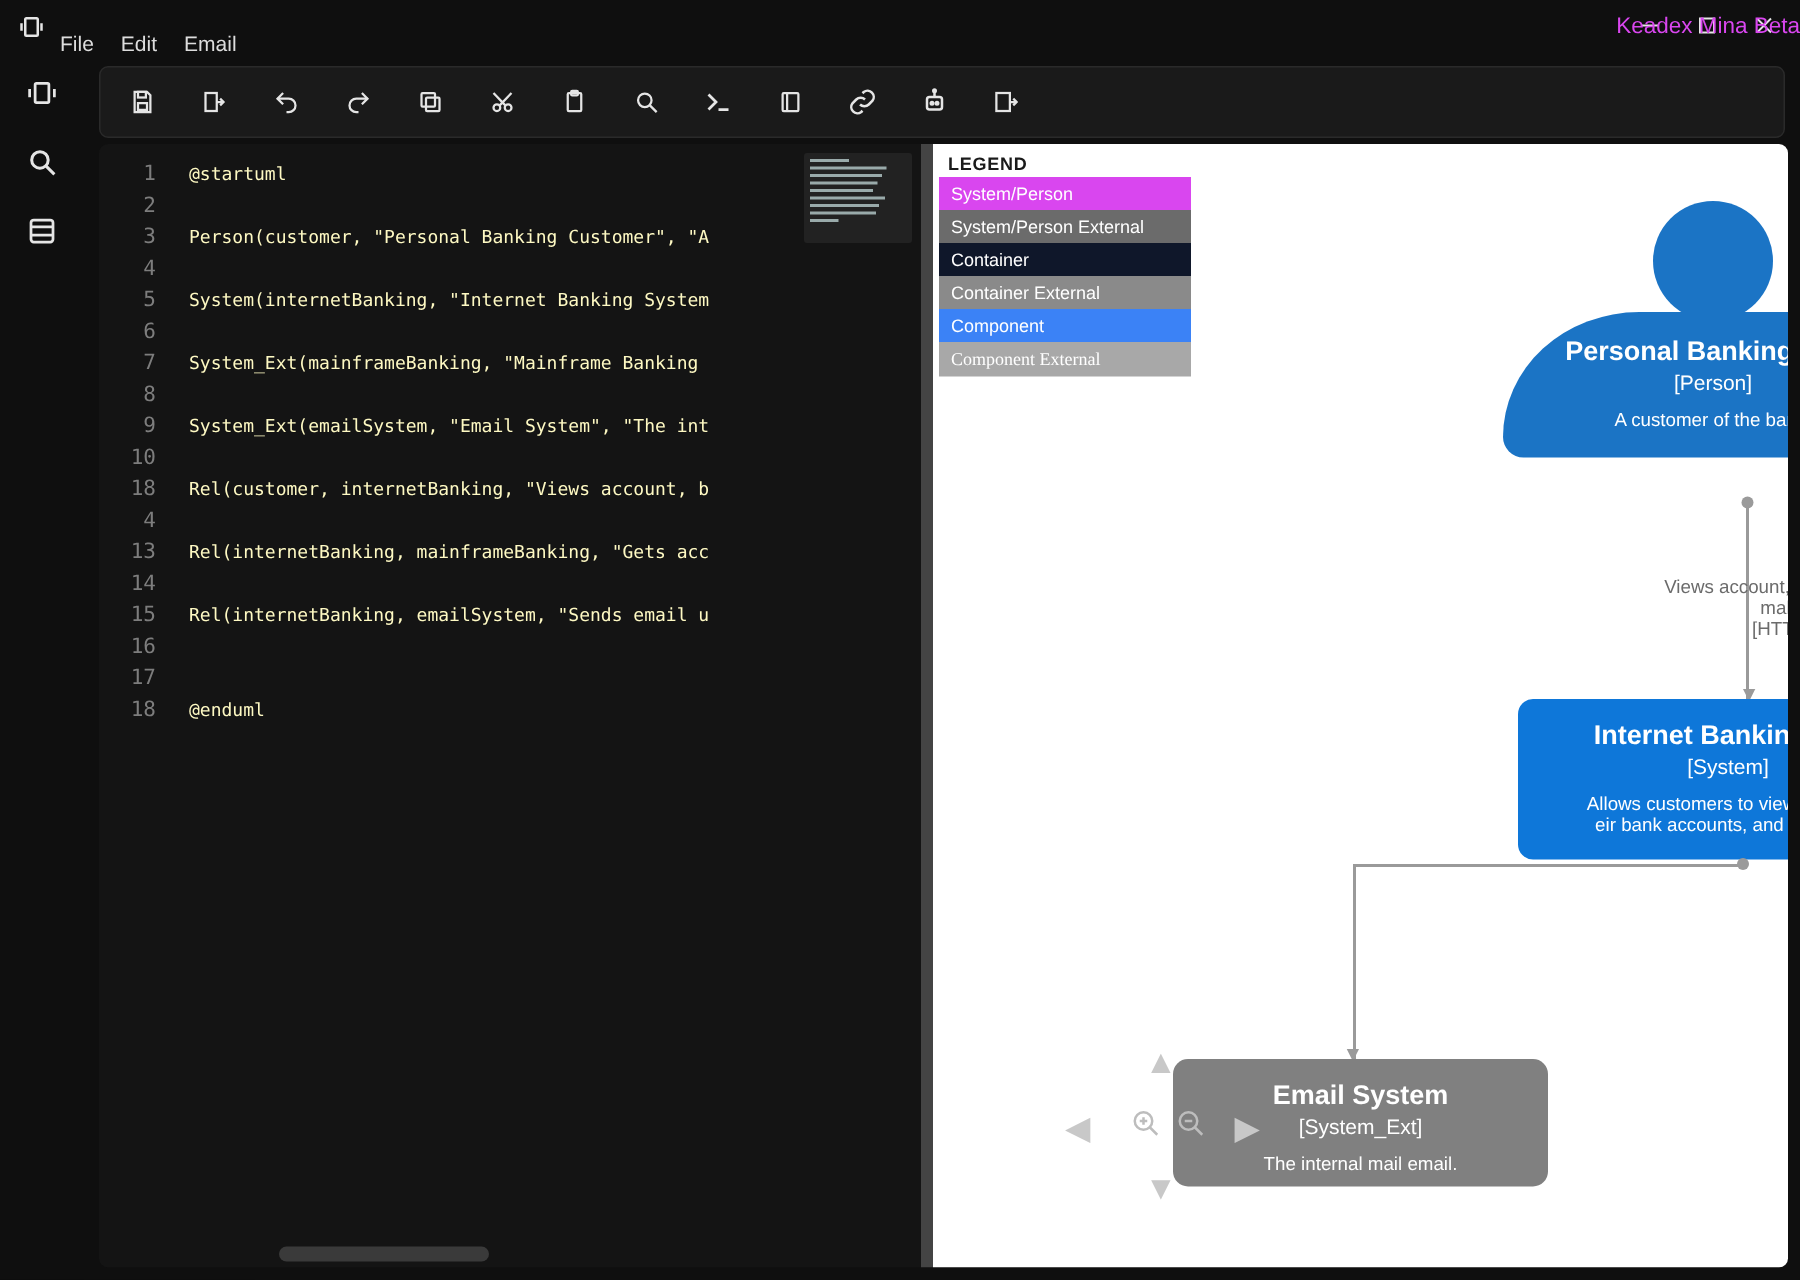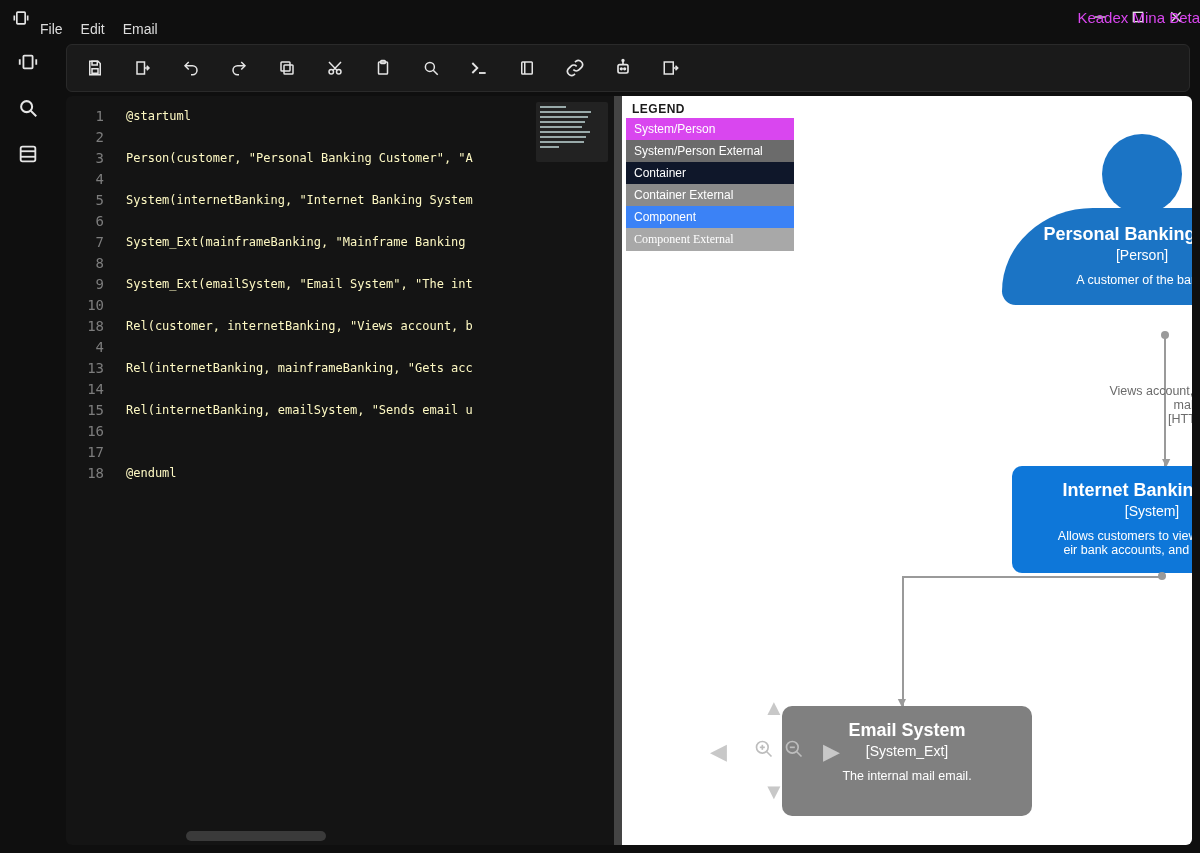--- a/index.html
+++ b/index.html
@@ -41,21 +41,21 @@
   .person-shape{position:absolute; top:38px; right:-90px; width:280px;}
   .person-head{width:80px; height:80px; border-radius:50%; background:#1b74c5; margin:0 auto;}
   .person-body{width:280px; background:#1b74c5; color:#fff; text-align:center; padding:16px 10px 18px; margin-top:-6px; border-radius:120px 120px 18px 18px / 110px 110px 18px 18px;}
   .node-title{font-weight:700; font-size:18px;}
   .node-type{font-size:14px; margin-top:2px;}
   .node-desc{font-size:12.5px; margin-top:10px;}
   .rel-label{position:absolute; font-size:12.5px; color:#6b6b6b; text-align:center; width:200px;}
   .rel1{top:288px; right:-100px;}
   .sysnode{position:absolute; top:370px; right:-100px; width:280px; background:#0e77d9; color:#fff; border-radius:10px; padding:14px 12px 16px; text-align:center;}
   .rel2{top:506px; left:200px;}
-  .extnode{position:absolute; top:610px; left:160px; width:250px; background:#808080; color:#fff; border-radius:10px; padding:14px 12px 33px; text-align:center;}
+  .extnode{position:absolute; top:610px; left:160px; width:250px; background:#808080; color:#fff; border-radius:10px; padding:14px 12px 8px; text-align:center;}
   
   .conn{position:absolute; background:#9a9a9a;}
   .conn.v1{top:238px; right:26px; width:2px; height:132px;}
   .conn.dot{width:8px;height:8px;border-radius:50%; background:#9a9a9a; top:235px; right:23px;}
   .arrowhead{position:absolute; color:#9a9a9a; font-size:14px;}
   .ah1{top:358px; right:19px;}
   .conn.v2{top:480px; left:280px; width:2px; height:130px;}
   .conn.h2{top:480px; left:280px; height:2px; width:260px;}
   .conn.dot2{width:8px;height:8px;border-radius:50%; top:476px; left:536px; background:#9a9a9a;}
   .ah2{top:598px; left:273px;}

